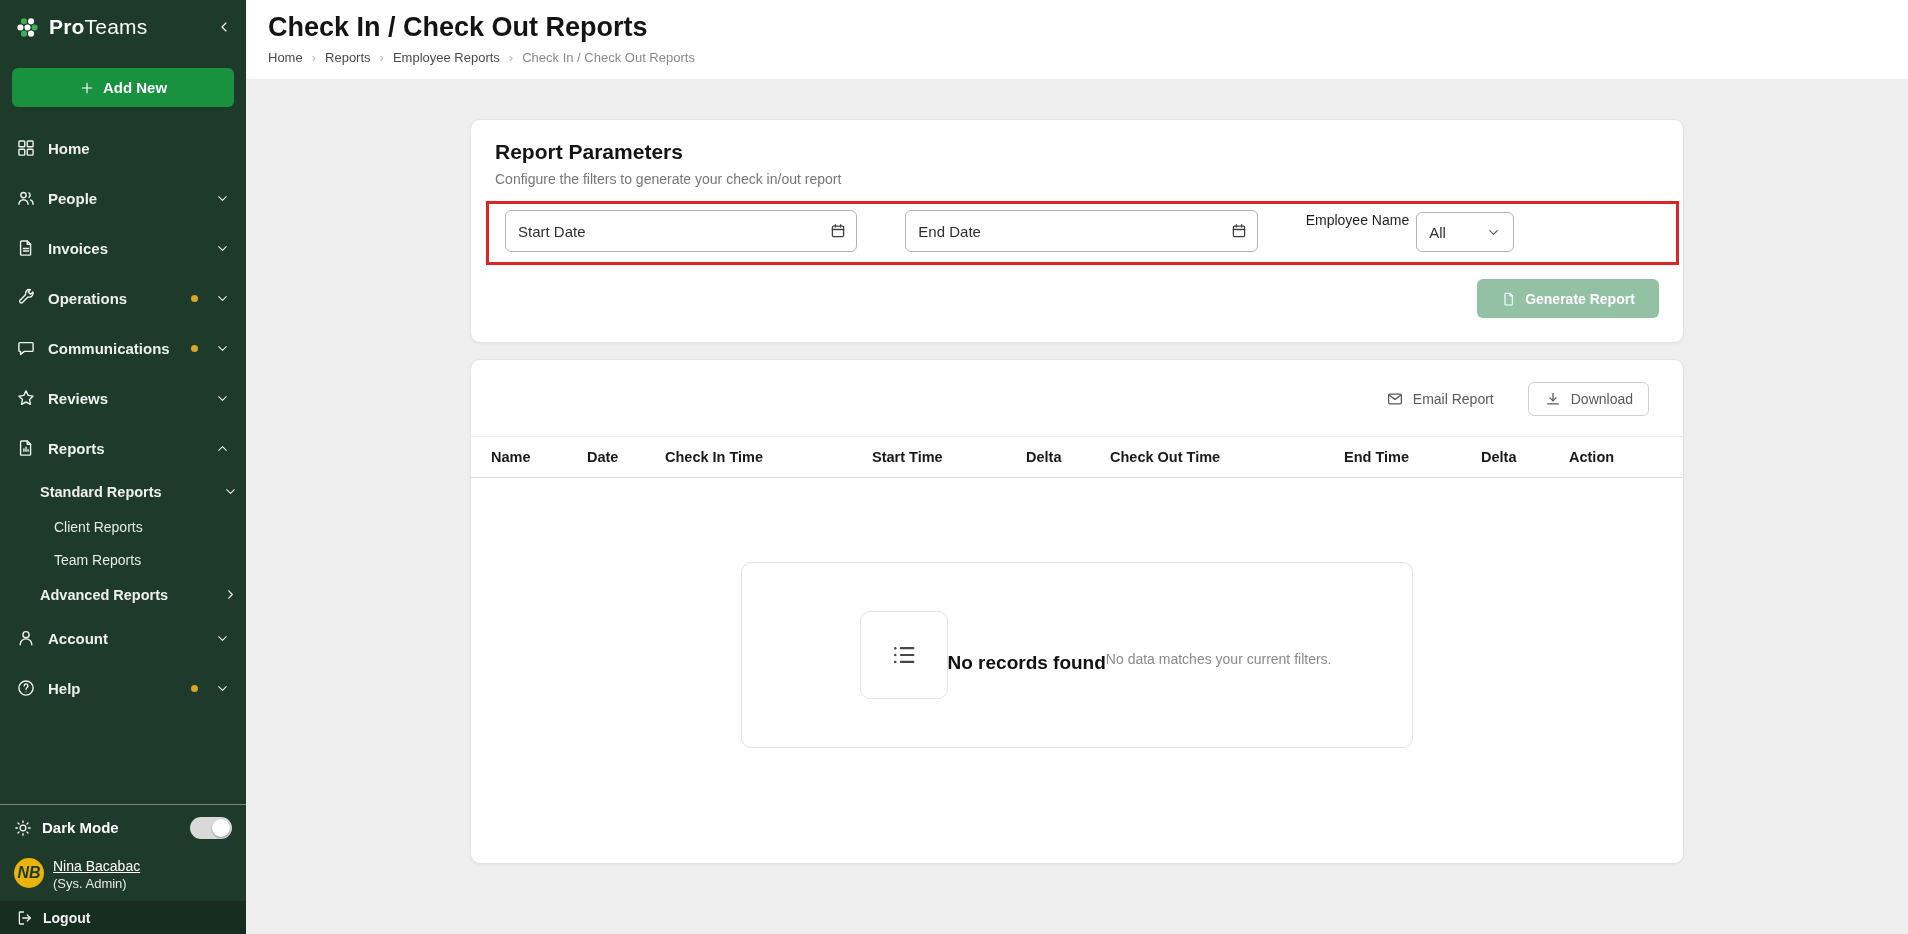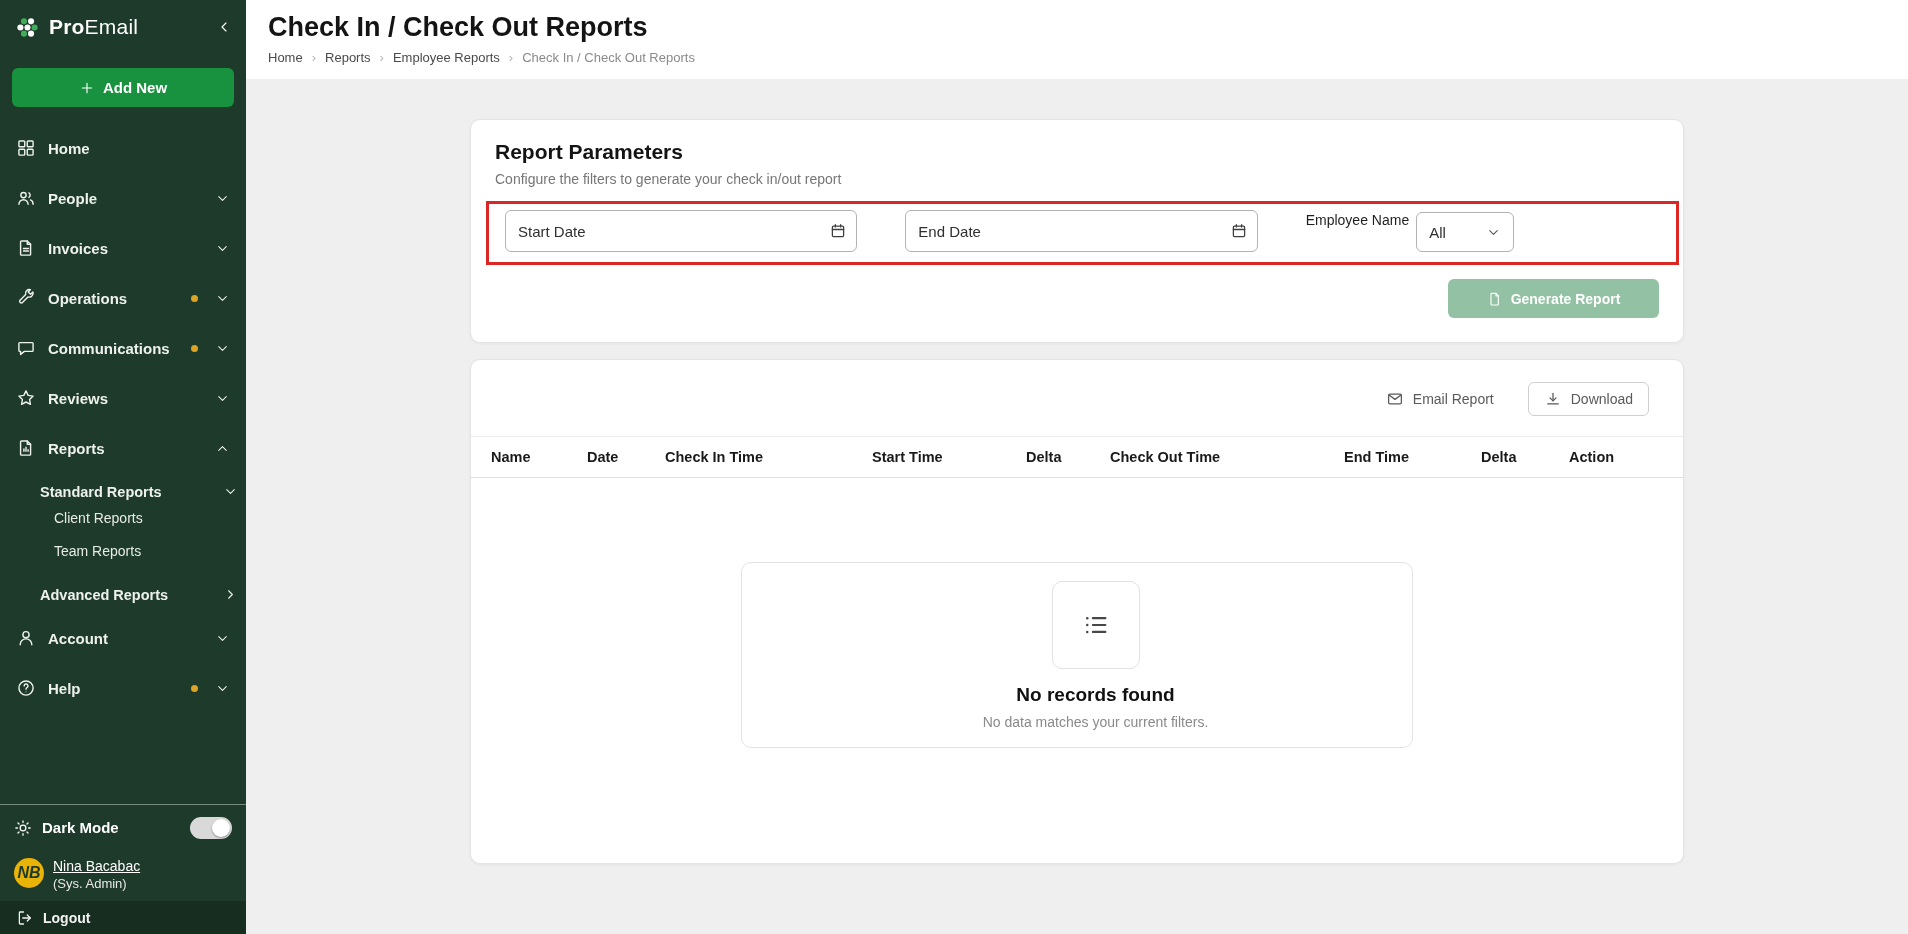--- a/index.html
+++ b/index.html
@@ -37,21 +37,21 @@
     display: flex; align-items: center; gap: 12px; height: 50px; padding: 0 16px;
     font-size: 15px; font-weight: 600; cursor: pointer; color: #eef1ee;
   }
   .nav-label { flex: 1; }
   .dot { width: 7px; height: 7px; border-radius: 50%; background: #d9a427; margin-right: 5px; flex: none; }
   .sub-head {
     display: flex; align-items: center; height: 37px; padding: 0 8px 0 40px;
     font-size: 14.5px; font-weight: 600; cursor: pointer;
   }
   .sub-link {
-    display: flex; align-items: flex-start; height: 33px; padding-left: 54px;
+    display: flex; align-items: center; height: 33px; padding-left: 54px;
     font-size: 14px; font-weight: 400; color: #e7ebe7; cursor: pointer;
   }
   .sidebar-bottom { margin-top: auto; }
   .dark-row {
     height: 46px; border-top: 1px solid rgba(255,255,255,.4);
     display: flex; align-items: center; gap: 10px; padding: 0 14px; font-size: 15px; font-weight: 600; color: #fff;
   }
   .toggle { margin-left: auto; width: 42px; height: 22px; border-radius: 11px; background: #d9d9d9; position: relative; cursor: pointer; }
   .toggle .knob { position: absolute; right: 2px; top: 2px; width: 18px; height: 18px; border-radius: 50%; background: #fff; box-shadow: 0 1px 2px rgba(0,0,0,.35); }
   .user-row { display: flex; align-items: flex-start; gap: 9px; padding: 8px 14px 10px; }
@@ -95,21 +95,21 @@
   .emp-group { width: 358px; display: flex; gap: 7px; }
   .emp-label { font-size: 14px; color: #1f1f1f; }
   .select {
     height: 40px; border: 1px solid #b3b3b3; border-radius: 6px; background: #fff;
     display: flex; align-items: center; justify-content: space-between; padding: 0 12px;
     font-size: 15px; color: #2f2f2f; cursor: pointer; gap: 40px;
   }
   .select .chev { color: #555; }
   .gen-row { display: flex; justify-content: flex-end; margin-top: 14px; }
   .generate {
-    height: 39px; width: 211px; background: #93c1a3; border: none; border-radius: 6px;
+    height: 39px; width: 182px; background: #93c1a3; border: none; border-radius: 6px;
     color: #fff; font-size: 14px; font-weight: 700; display: flex; align-items: center; justify-content: center;
     gap: 8px; cursor: pointer; font-family: inherit;
   }
 
   .results-card { margin-top: 16px; height: 505px; padding: 22px 24px 0; overflow: hidden; }
   .actions-row { display: flex; justify-content: flex-end; align-items: center; gap: 26px; padding-right: 10px; }
   .btn-ghost {
     display: flex; align-items: center; gap: 9px; height: 34px; padding: 0 8px;
     background: none; border: none; color: #5a5a5a; font-size: 14px; cursor: pointer; font-family: inherit;
   }
@@ -118,21 +118,21 @@
     background: #fff; border: 1px solid #cfcfcf; border-radius: 6px; color: #5a5a5a; font-size: 14px; cursor: pointer; font-family: inherit;
   }
   .table-head {
     margin: 20px -24px 0; padding: 0 20px; height: 42px;
     border-top: 1px solid #ececec; border-bottom: 1px solid #dedede;
     display: grid; grid-template-columns: 96px 78px 207px 154px 84px 234px 137px 88px auto;
     align-items: center; font-size: 14.5px; font-weight: 700; color: #1a1a1a;
   }
   .empty-box {
     width: 672px; height: 186px; margin: 84px auto 0; border: 1px solid #e3e3e3; border-radius: 10px;
-    display: flex; flex-direction: column; align-items: center; justify-content: center; padding-left: 37px;
+    display: flex; flex-direction: row; align-items: center; justify-content: center; padding-left: 37px;
   }
   .icon-sq {
     width: 88px; height: 88px; border: 1px solid #e2e2e2; border-radius: 10px;
     display: flex; align-items: center; justify-content: center; color: #474747;
   }
   .icon-sq svg { width: 30px; height: 30px; }
   .empty-title { font-size: 19px; font-weight: 700; color: #111; margin-top: 15px; }
   .empty-sub { font-size: 14px; color: #8a8a8a; margin-top: 8px; }
 </style>
 </head>
@@ -142,21 +142,21 @@
   <div class="logo-row">
     <svg class="logo-flower" viewBox="0 0 24 24">
       <circle cx="12" cy="12" r="2.7" fill="#ffffff"></circle>
       <circle cx="18.3" cy="12" r="2.7" fill="#3fae5a"></circle>
       <circle cx="15.15" cy="17.45" r="2.7" fill="#ffffff"></circle>
       <circle cx="8.85" cy="17.45" r="2.7" fill="#3fae5a"></circle>
       <circle cx="5.7" cy="12" r="2.7" fill="#ffffff"></circle>
       <circle cx="8.85" cy="6.55" r="2.7" fill="#3fae5a"></circle>
       <circle cx="15.15" cy="6.55" r="2.7" fill="#ffffff"></circle>
     </svg>
-    <span class="brand"><b>Pro</b><span>Email</span></span>
+    <span class="brand"><b>Pro</b><span>Teams</span></span>
     <svg class="ic i16 collapse" viewBox="0 0 24 24">
         <path d="M15 6l-6 6 6 6"></path>
       </svg>
   </div>
 
   <button class="add-new">
     <svg class="ic i16" viewBox="0 0 24 24">
         <path d="M12 5v14M5 12h14"></path>
       </svg>
     <span>Add New</span>

